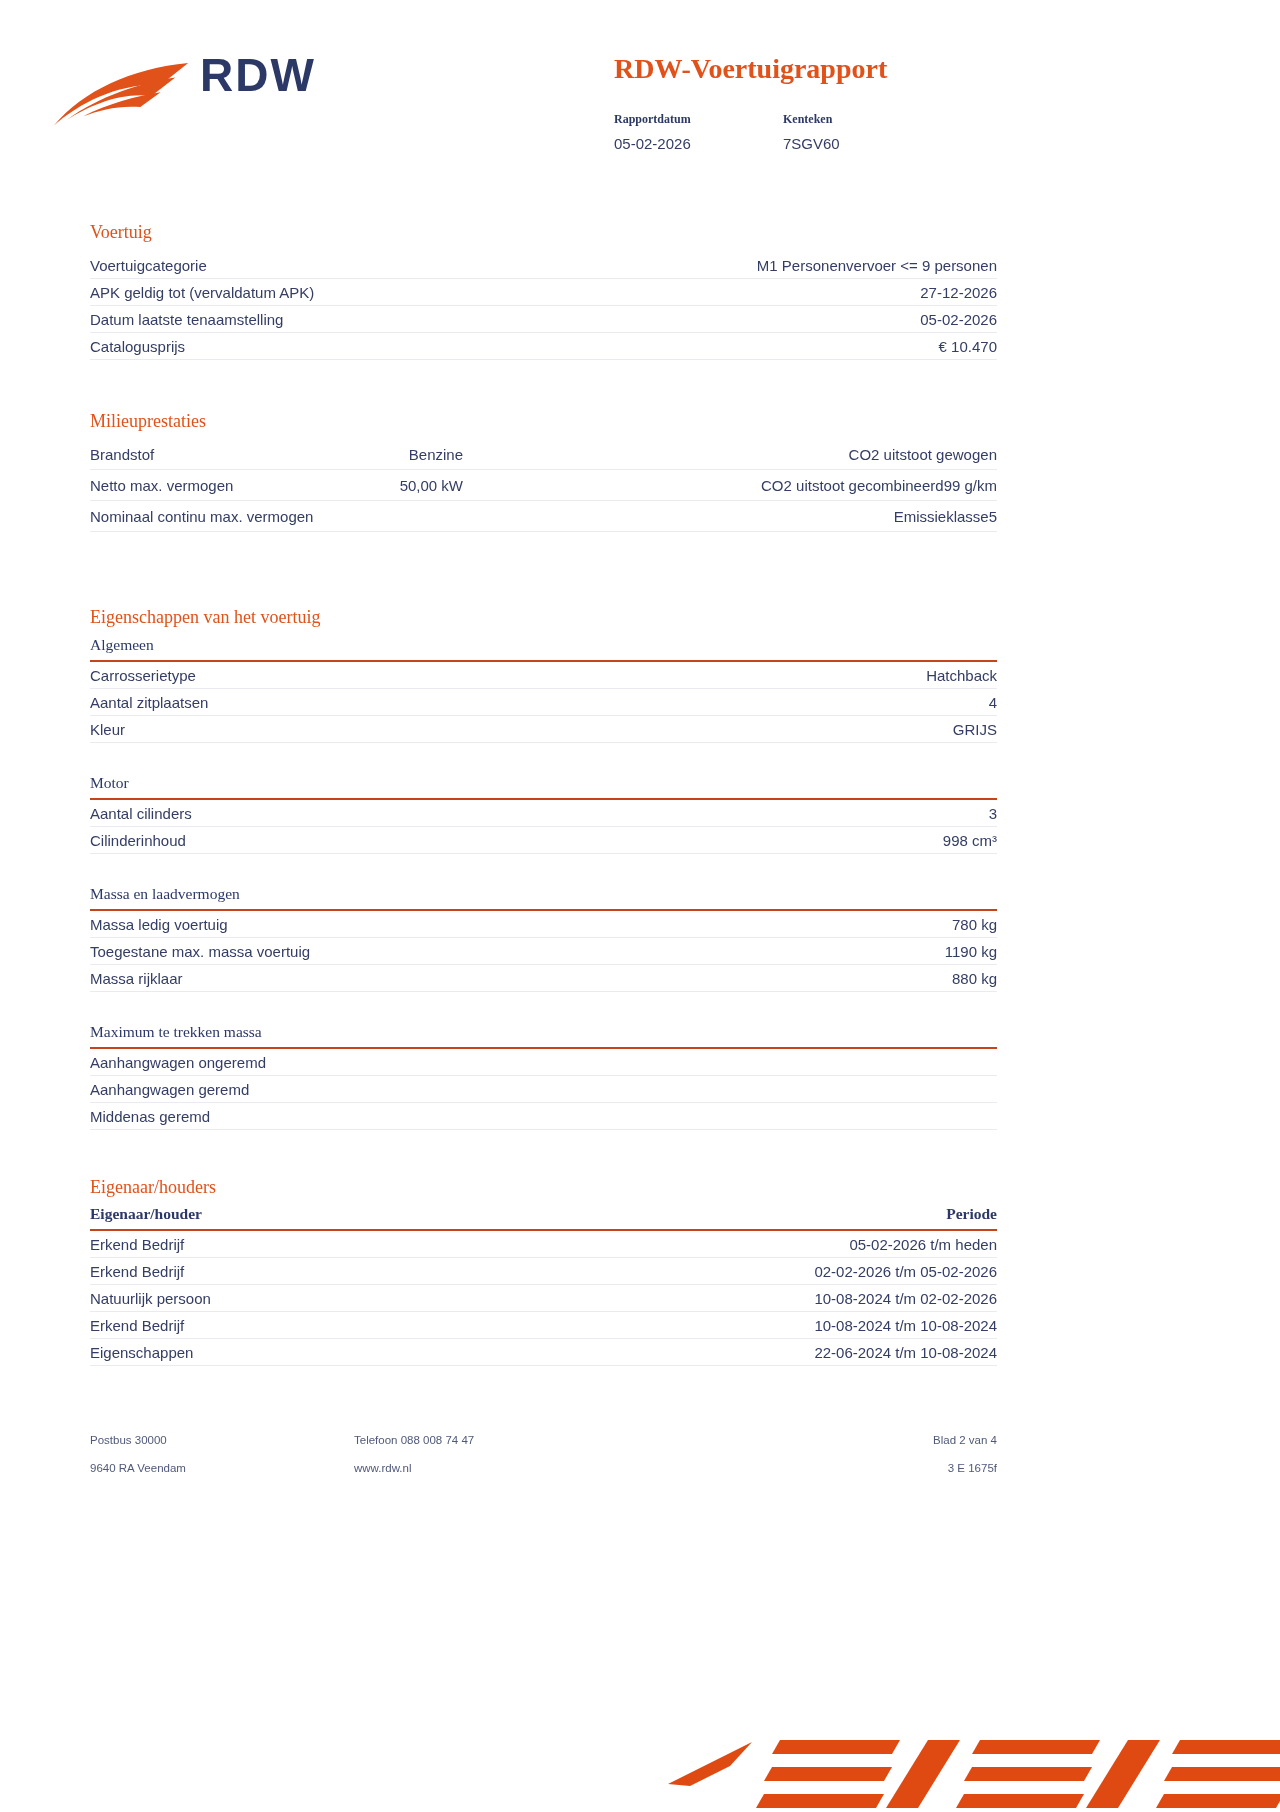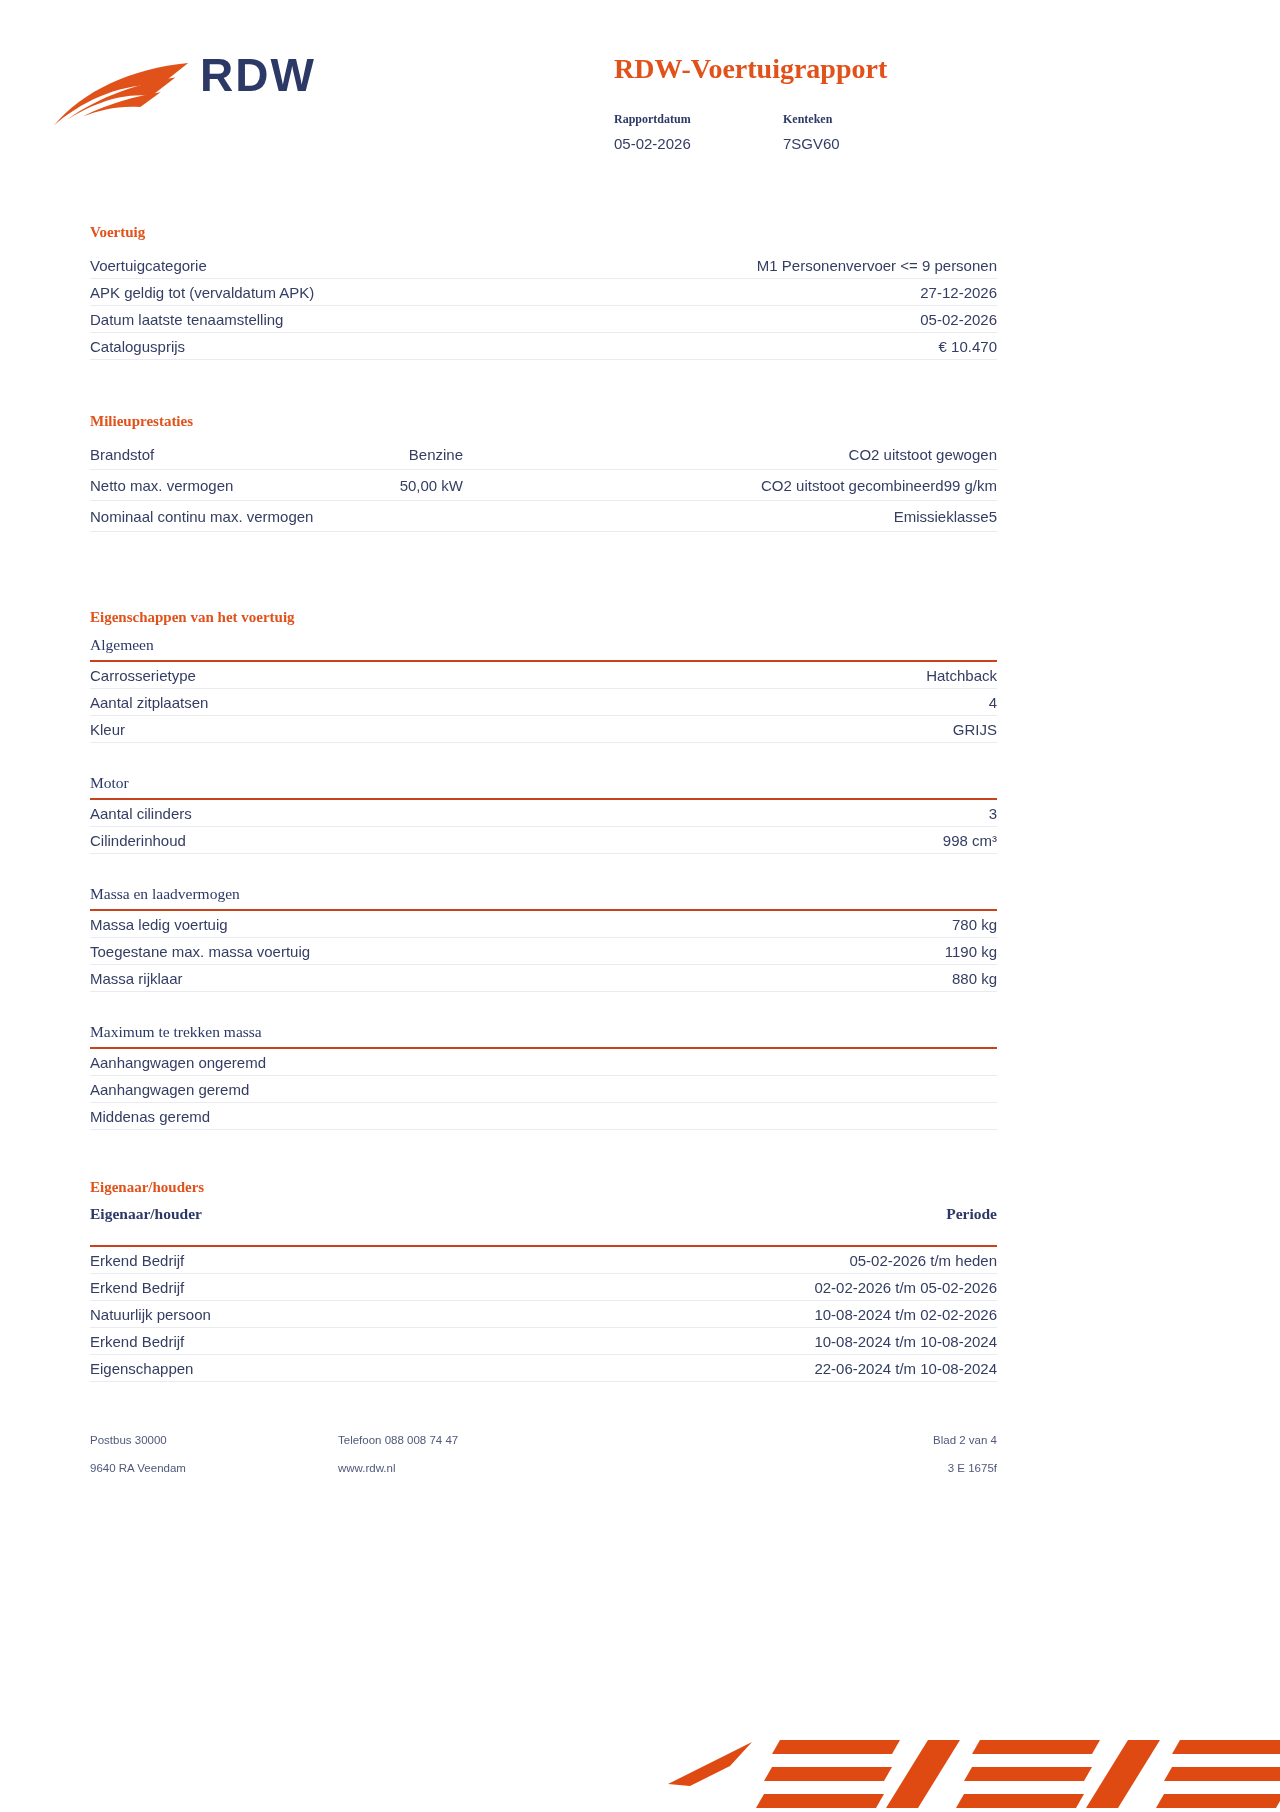--- a/index.html
+++ b/index.html
@@ -22,21 +22,21 @@
   .header-right{position:absolute;left:614px;top:52px;width:383px;}
   .doc-title{font-family:"Liberation Serif",serif;font-weight:bold;font-size:28px;
              color:var(--orange);line-height:1.2;}
   .meta{display:flex;margin-top:26px;}
   .meta-col-1{width:169px;}
   .meta-label{font-family:"Liberation Serif",serif;font-weight:bold;font-size:12px;color:#2C3966;}
   .meta-value{margin-top:8px;font-size:15px;}
 
   
   .content{position:absolute;left:90px;top:0;width:907px;}
-  .section-heading{font-family:"Liberation Serif",serif;font-weight:bold;font-size:15px;
+  .section-heading{font-family:"Liberation Serif",serif;font-weight:normal;font-size:18px;
                    color:var(--orange);line-height:19px;margin-top:48px;}
   .sub-heading{font-family:"Liberation Serif",serif;font-weight:normal;font-size:15.5px;
                color:#2C3966;line-height:19px;padding-bottom:6px;
                border-bottom:2px solid var(--orange-line);}
   .kv-row{display:flex;justify-content:space-between;align-items:center;height:27px;
           border-bottom:1px solid var(--sep);font-size:15px;}
   .kv-label{white-space:nowrap;}
   .kv-value{text-align:right;white-space:nowrap;}
 
   #sec-voertuig{margin-top:223px;}
@@ -50,26 +50,26 @@
 
   #sec-eigenschappen{margin-top:76px;}
   #sec-eigenschappen .section-heading{margin-bottom:8px;}
   .subsection{margin-top:0;}
   .subsection + .subsection{margin-top:30px;}
   .subsection .sub-heading{margin-bottom:0;}
 
   #sec-eigenaar{margin-top:48px;}
   #sec-eigenaar .section-heading{margin-bottom:8px;}
   .owner-header{display:flex;justify-content:space-between;align-items:flex-end;
-                padding-bottom:22px;border-bottom:2px solid var(--orange-line);}
+                padding-bottom:6px;border-bottom:2px solid var(--orange-line);}
   .owner-header span{font-family:"Liberation Serif",serif;font-weight:bold;font-size:15.5px;color:#2C3966;}
 
   
   .footer{position:absolute;left:90px;top:1434px;width:907px;font-size:11.5px;color:var(--footer);}
-  .footer-row{display:grid;grid-template-columns:248px 1fr auto;}
+  .footer-row{display:grid;grid-template-columns:248px 1fr auto;gap:16px;}
   .footer-row + .footer-row{margin-top:16px;}
   .fr{text-align:right;}
 
   .deco{position:absolute;right:0;bottom:2px;width:620px;height:70px;}
 </style>
 </head>
 <body>
 
 <div class="page">
 

